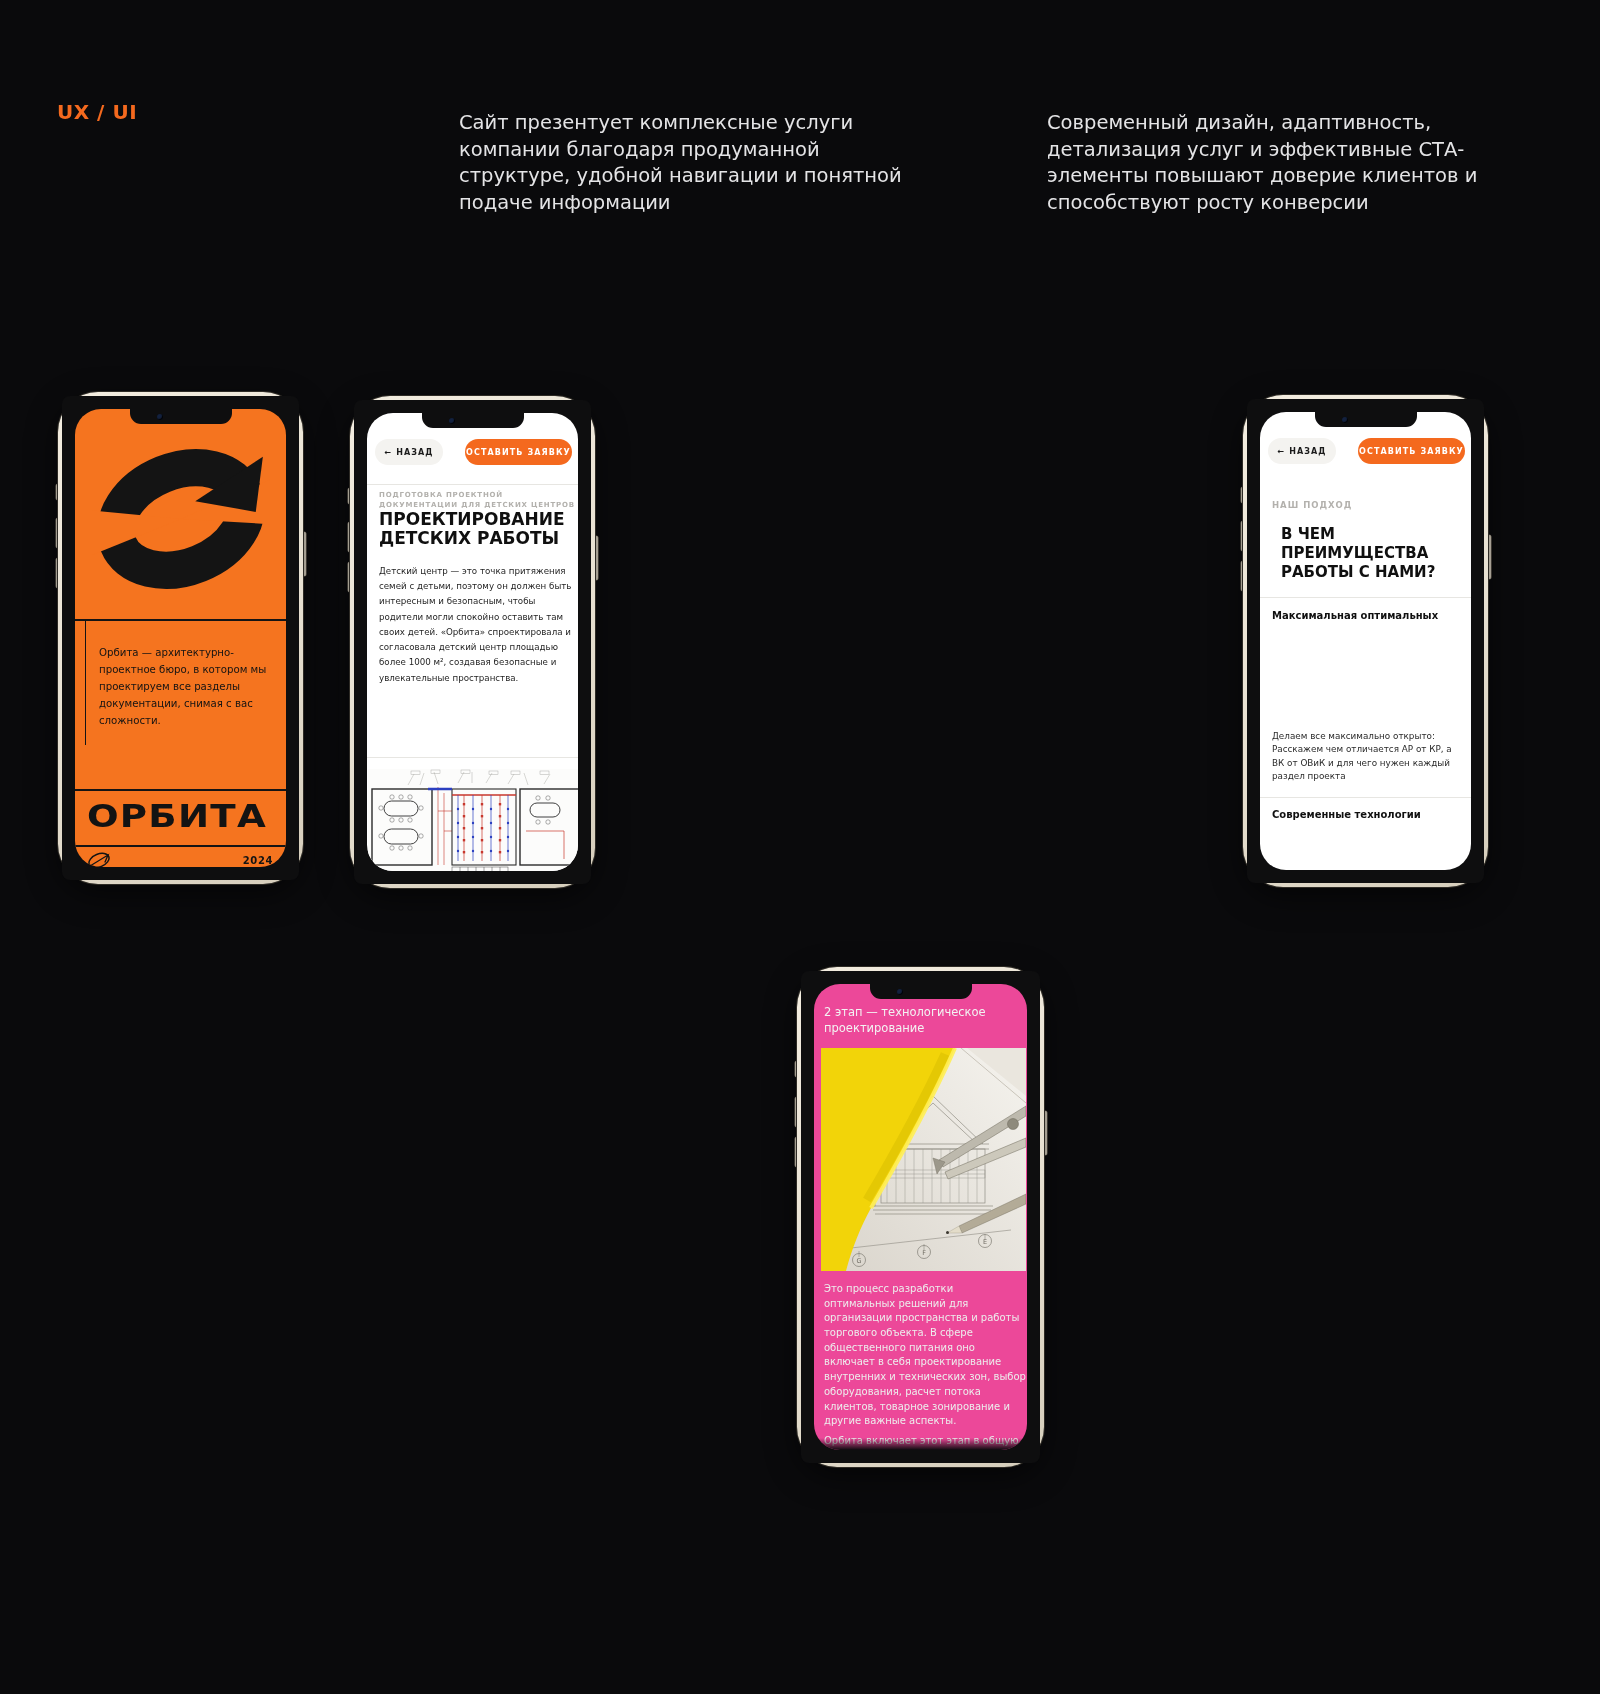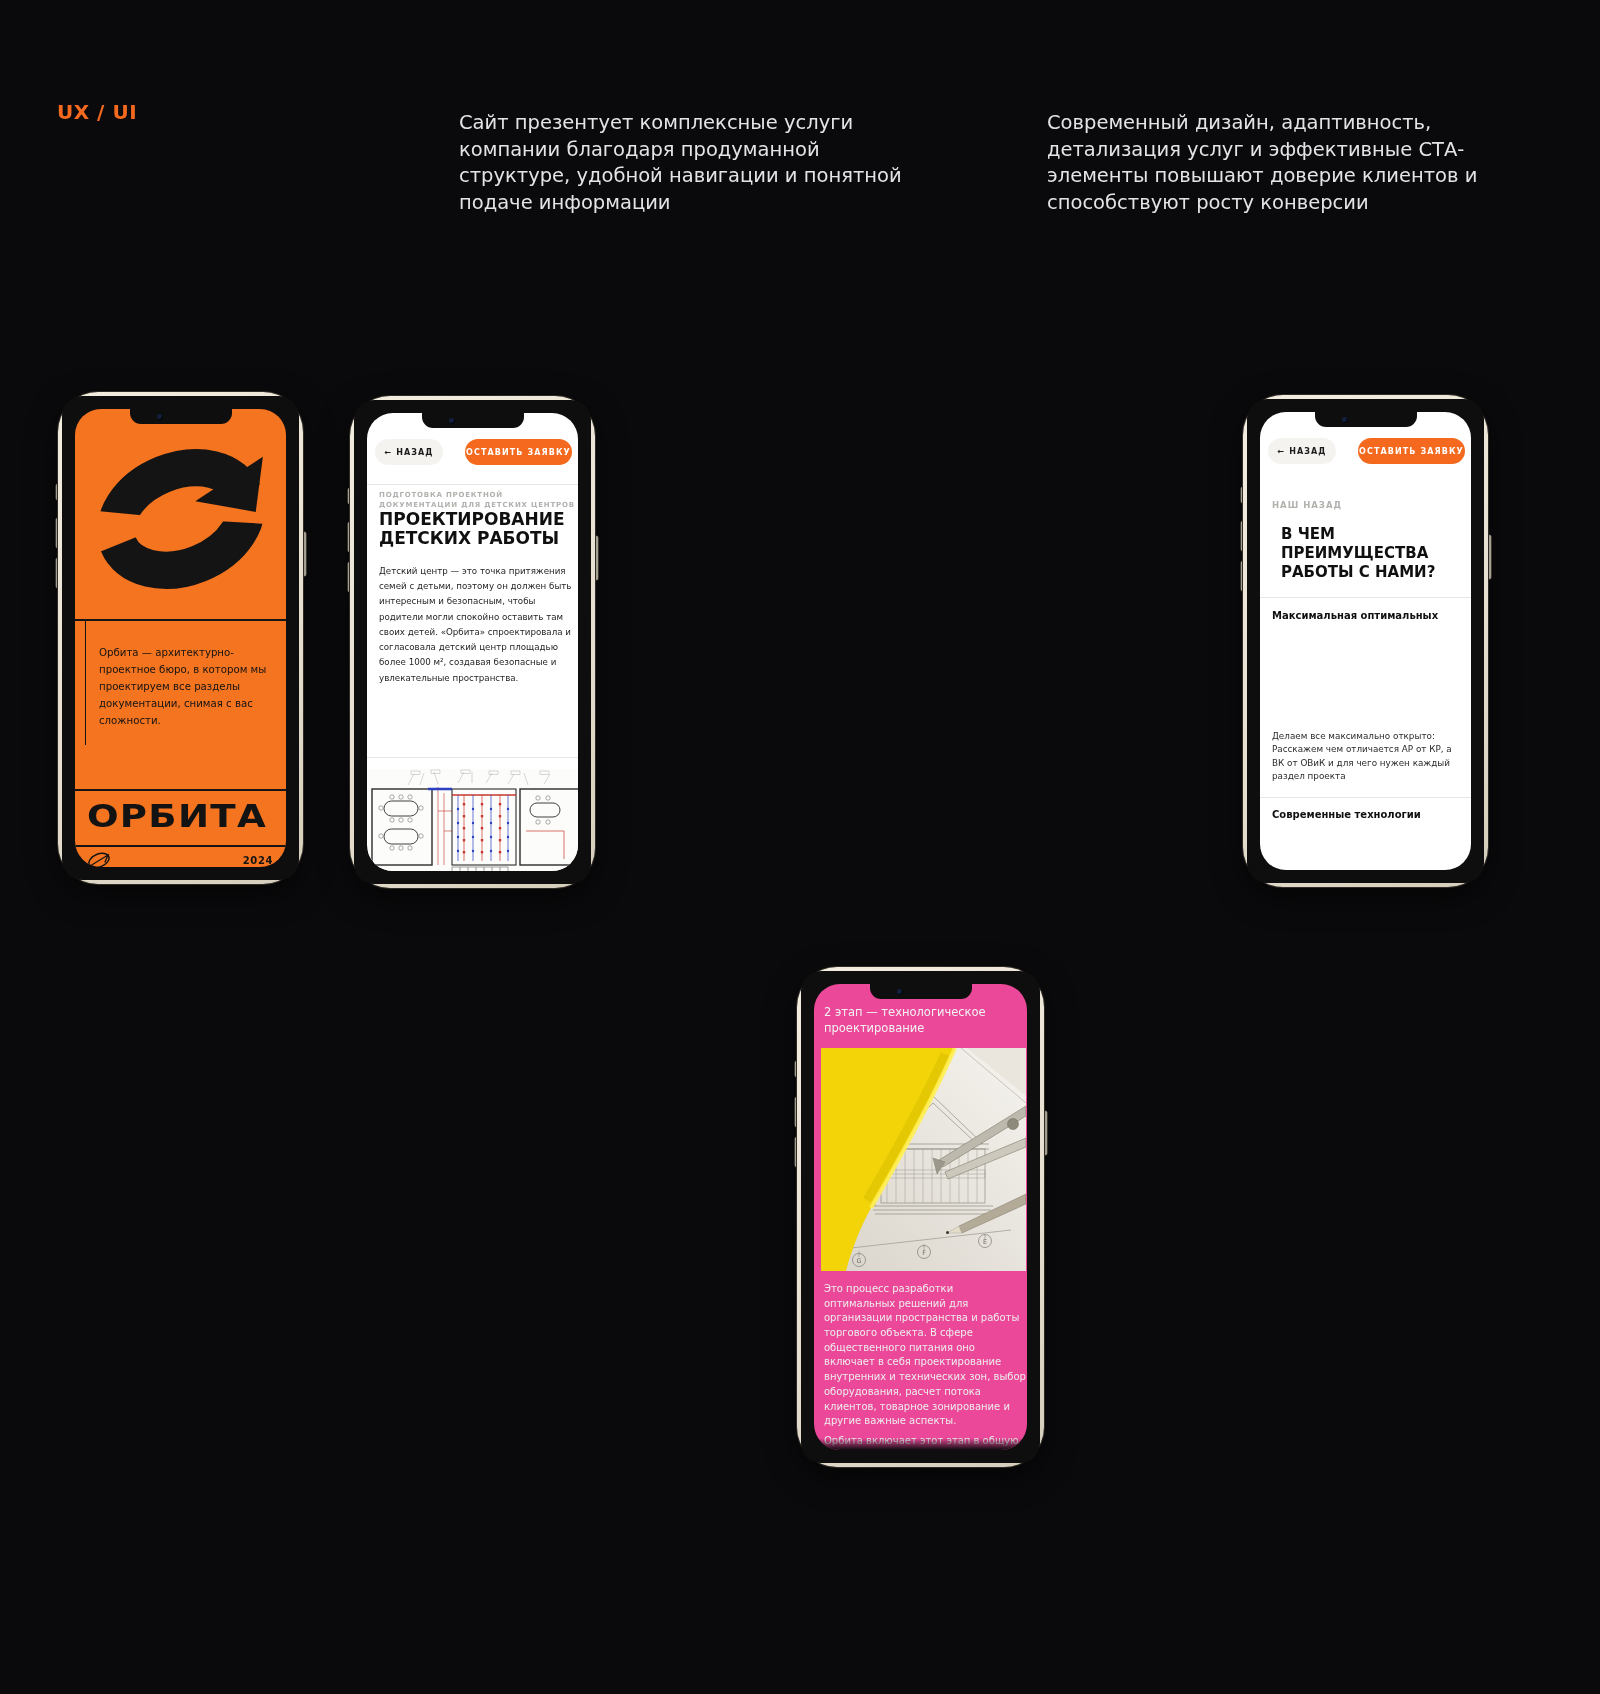--- a/index.html
+++ b/index.html
@@ -11,21 +11,21 @@
     color:var(--accent,#F4691E);}
   .intro{position:absolute;top:98px;font-size:19.5px;line-height:1.37;color:#E4E4E6;margin:12px;}
   .intro-left{left:447px;width:470px;}
   .intro-right{left:1035px;width:488px;}
 
   
   .phone{position:absolute;}
   .shell{position:absolute;inset:0;border-radius:40px;
     background:linear-gradient(145deg,#F3EDE0 0%,#E7E0D1 55%,#D5CDBB 100%);
     box-shadow:0 0 0 1px #2e2b25, 0 10px 30px rgba(0,0,0,.55);}
-  .bezel{position:absolute;inset:4px;border-radius:20px;background:#0E0E0F;}
+  .bezel{position:absolute;inset:4px;border-radius:8px;background:#0E0E0F;}
   .screen{position:absolute;inset:13px;border-radius:26px;overflow:hidden;}
   .s-orange{background:var(--screen-orange,#F5741F);}
   .s-white{background:#FFFFFF;}
   .s-dark{background:#ec4899;}
   .sbtn{position:absolute;width:4px;border-radius:2px;background:#DAD2C1;box-shadow:0 0 0 .5px #8d8675;}
   .sbtn.l{left:-2.5px;} .sbtn.r{right:-2.5px;}
   .notch{position:absolute;top:0;left:50%;transform:translateX(-50%);width:102px;height:15px;
     background:#0E0E0F;border-radius:0 0 11px 11px;z-index:6;}
   .cam{position:absolute;left:27px;top:4.5px;width:6px;height:6px;border-radius:50%;
     background:#13213f;box-shadow:inset -1px -1px 1px #000;}
@@ -263,21 +263,21 @@
     <div class="shell"></div>
     <div class="bezel">
       <div class="screen s-white">
         <div class="notch">
             <i class="cam"></i>
           </div>
 
         <div class="pill back">← НАЗАД</div>
         <div class="pill cta">ОСТАВИТЬ ЗАЯВКУ</div>
 
-        <div class="adv-eyebrow">НАШ НАЗАД</div>
+        <div class="adv-eyebrow">НАШ ПОДХОД</div>
         <h2 class="adv-title">В ЧЕМ ПРЕИМУЩЕСТВА РАБОТЫ С НАМИ?</h2>
 
         <div class="hr" style="top:185px;"></div>
         <div class="adv-item-title" style="top:198px;">Максимальная оптимальных</div>
         <p class="adv-body">Делаем все максимально открыто: Расскажем чем отличается АР от КР, а ВК от ОВиК и для чего нужен каждый раздел проекта</p>
 
         <div class="hr" style="top:385px;"></div>
         <div class="adv-item-title" style="top:397px;">Современные технологии</div>
       </div>
     </div>

